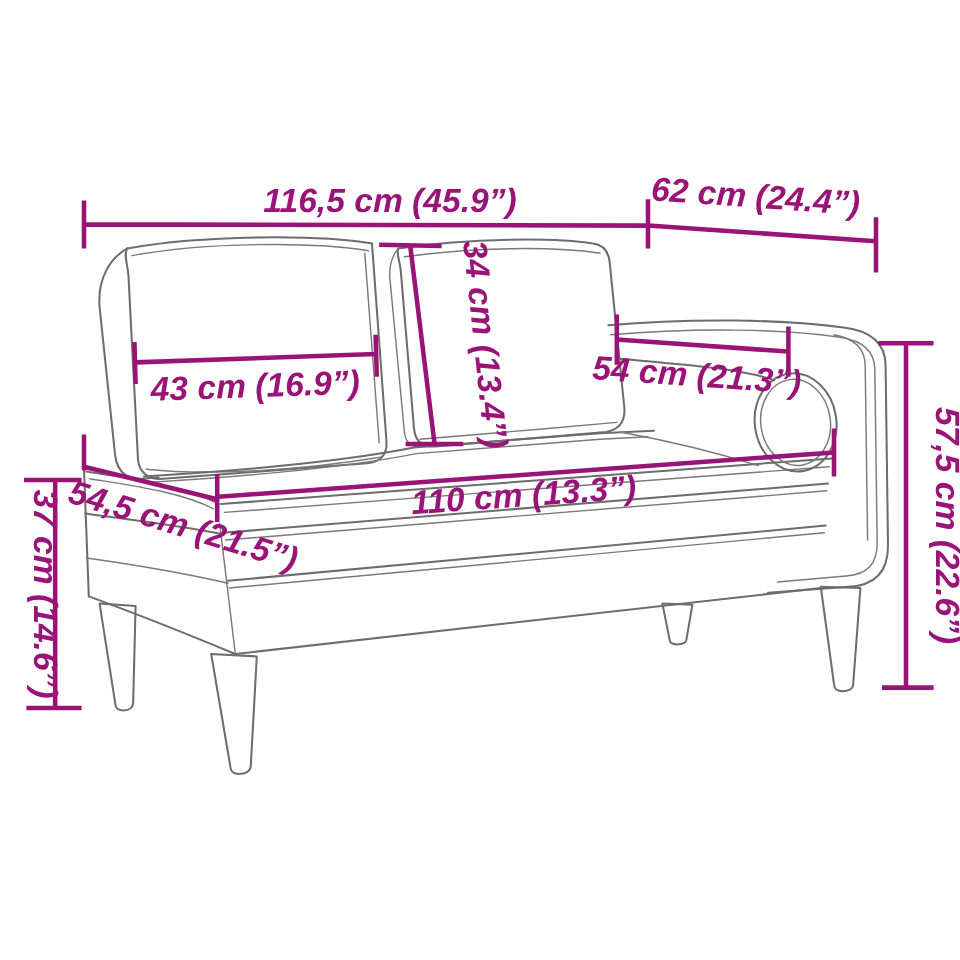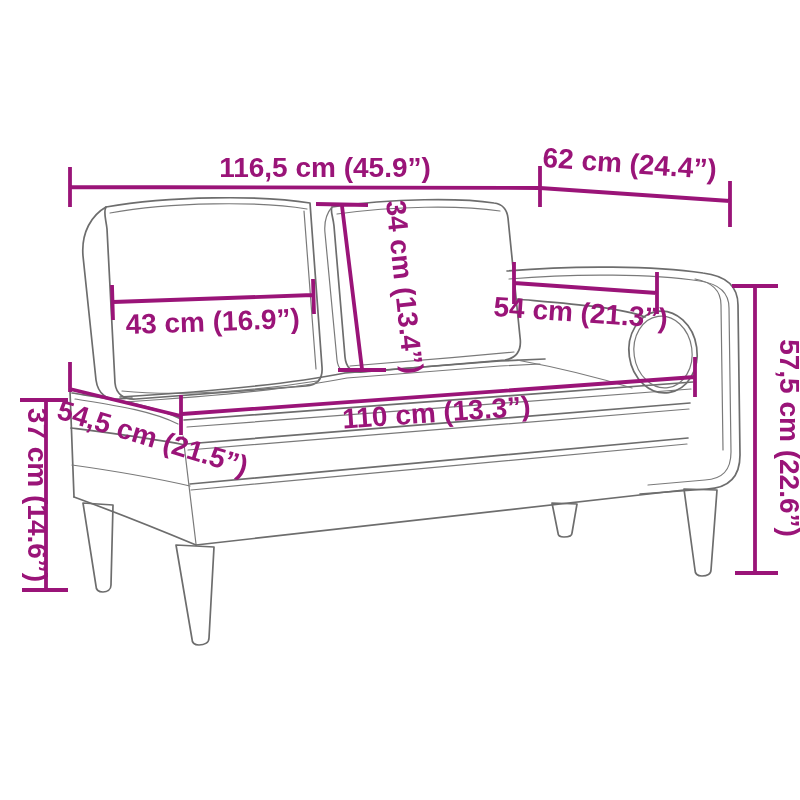--- a/index.html
+++ b/index.html
@@ -9,20 +9,21 @@
     width:800px;
     height:800px;
     font-family:"Liberation Sans", sans-serif;
   }
   .stage{
     position:relative;
     width:800px;
     height:800px;
     background:#ffffff;
     overflow:hidden;
+    font-style:italic;
   }
   svg{display:block}
   .sketch{
     fill:none;
     stroke:#6d6d6d;
     stroke-width:1.7;
     stroke-linecap:round;
     stroke-linejoin:round;
   }
   .sketch.thin{stroke-width:1.2;stroke:#7a7a7a}

